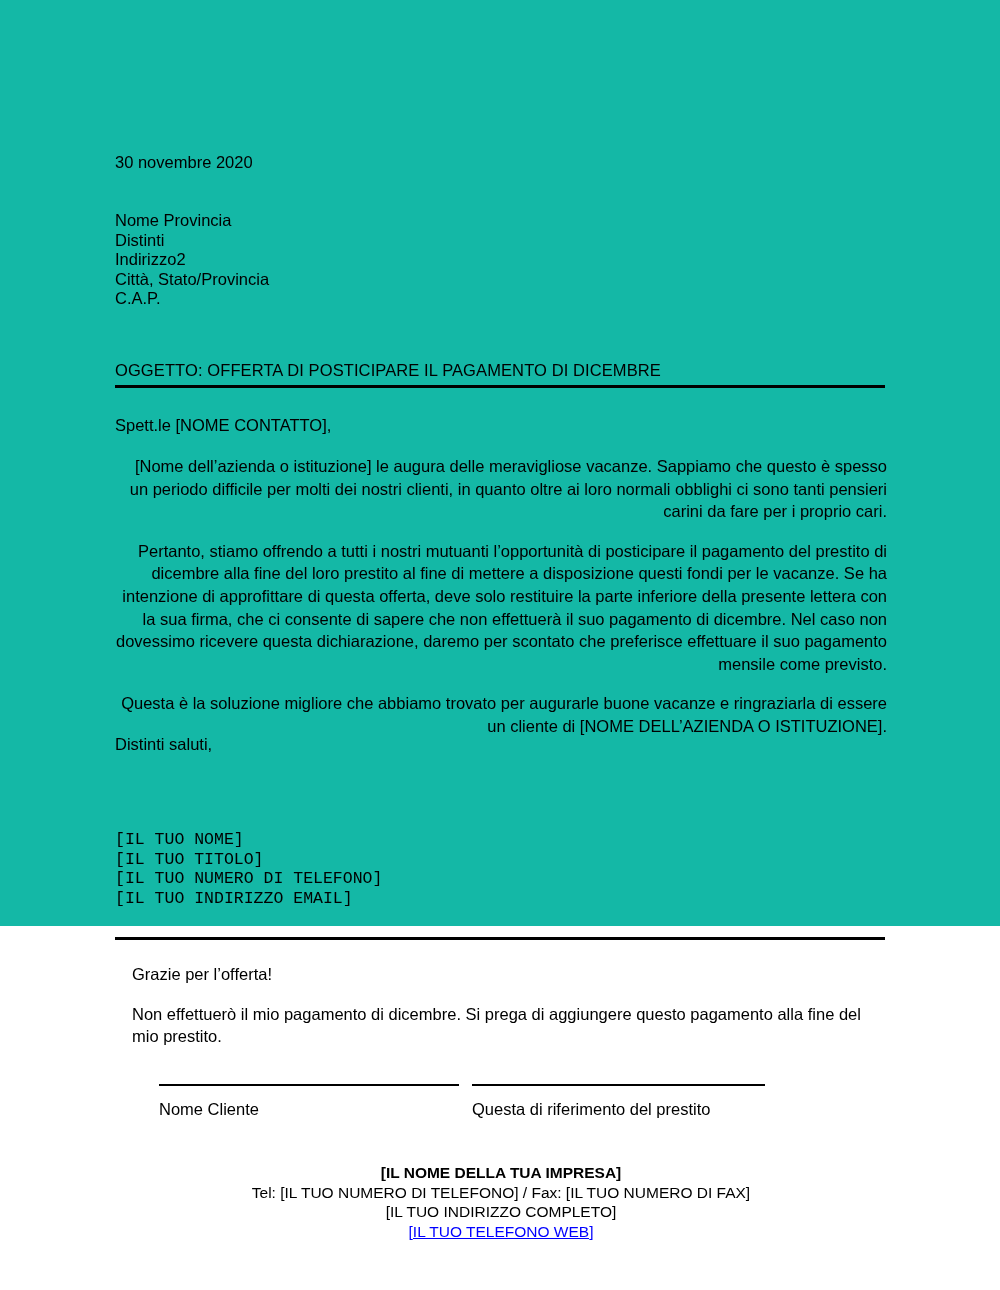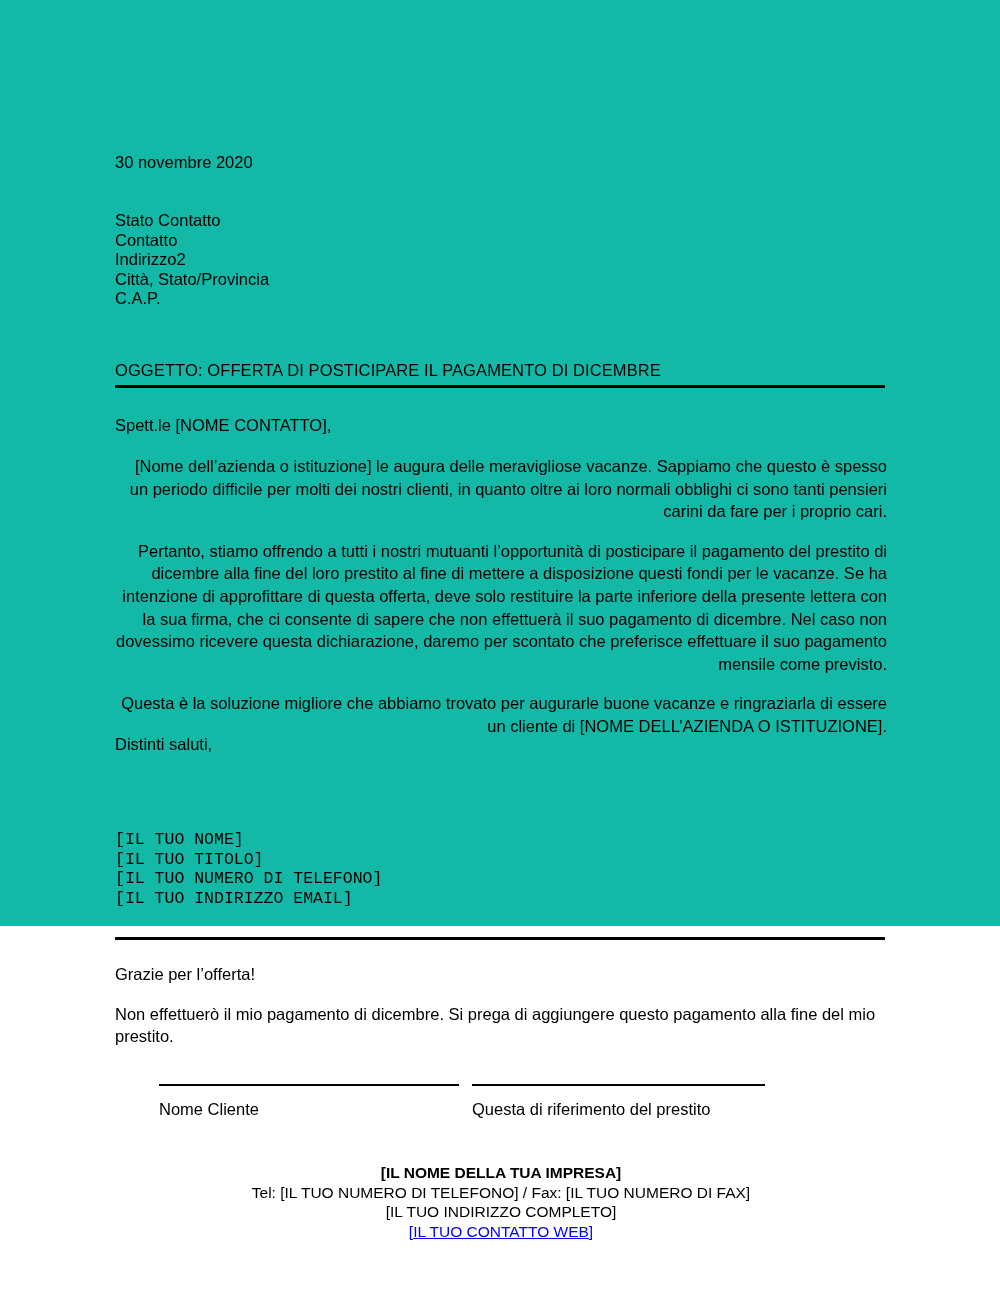--- a/index.html
+++ b/index.html
@@ -114,21 +114,21 @@
   }
   .reply-block {
     position: absolute;
     top: 963px;
     left: 0;
     width: 772px;
     font-size: 16.5px;
     line-height: 22.6px;
   }
   .reply-block p {
-    margin: 0 0 17px 0;
+    margin: 0 0 17px 17px;
   }
   .sign-lines {
     position: absolute;
     top: 1084px;
     left: 0;
     width: 772px;
   }
   .sign-col-a {
     position: absolute;
     left: 0;
@@ -172,22 +172,22 @@
 </style>
 </head>
 <body>
 
 <div class="page">
   <div class="content">
 
     <div class="date-line">30 novembre 2020</div>
 
     <div class="address-block">
-      <div>Stato Contatto</div>
-      <div>Contatto</div>
+      <div>Nome Provincia</div>
+      <div>Distinti</div>
       <div>Indirizzo2</div>
       <div>Città, Stato/Provincia</div>
       <div>C.A.P.</div>
     </div>
 
     <div class="subject-wrap">
       <div class="subject-line">OGGETTO: OFFERTA DI POSTICIPARE IL PAGAMENTO DI DICEMBRE</div>
       <div class="rule"></div>
     </div>
 
@@ -223,17 +223,17 @@
       <div class="sign-col-b">
         <div class="sign-rule"></div>
         <div class="sign-label">Questa di riferimento del prestito</div>
       </div>
     </div>
 
     <div class="footer">
       <div class="f-bold">[IL NOME DELLA TUA IMPRESA]</div>
       <div>Tel: [IL TUO NUMERO DI TELEFONO] / Fax: [IL TUO NUMERO DI FAX]</div>
       <div>[IL TUO INDIRIZZO COMPLETO]</div>
-      <div><span class="f-link">[IL TUO CONTATTO WEB]</span></div>
+      <div><span class="f-link">[IL TUO TELEFONO WEB]</span></div>
     </div>
 
   </div>
 </div>
 
 </body></html>

